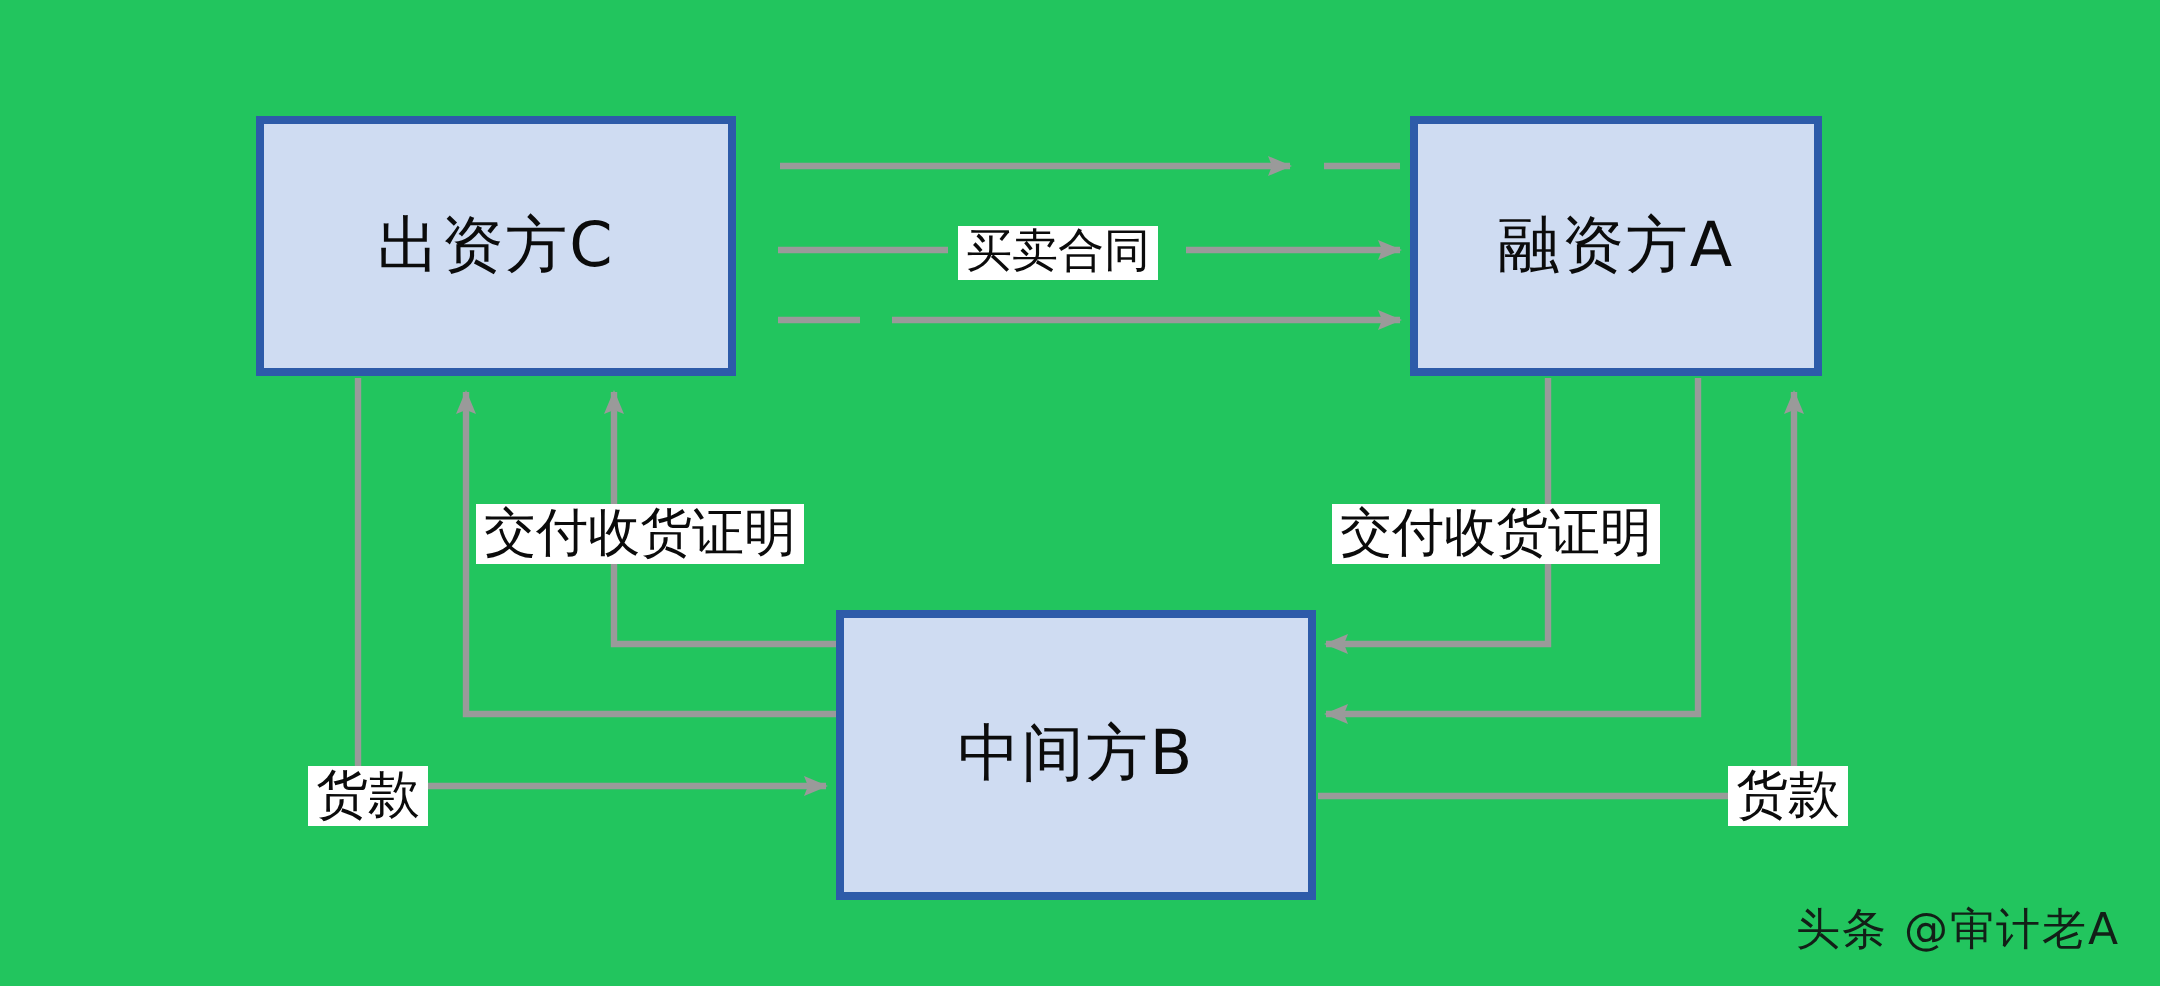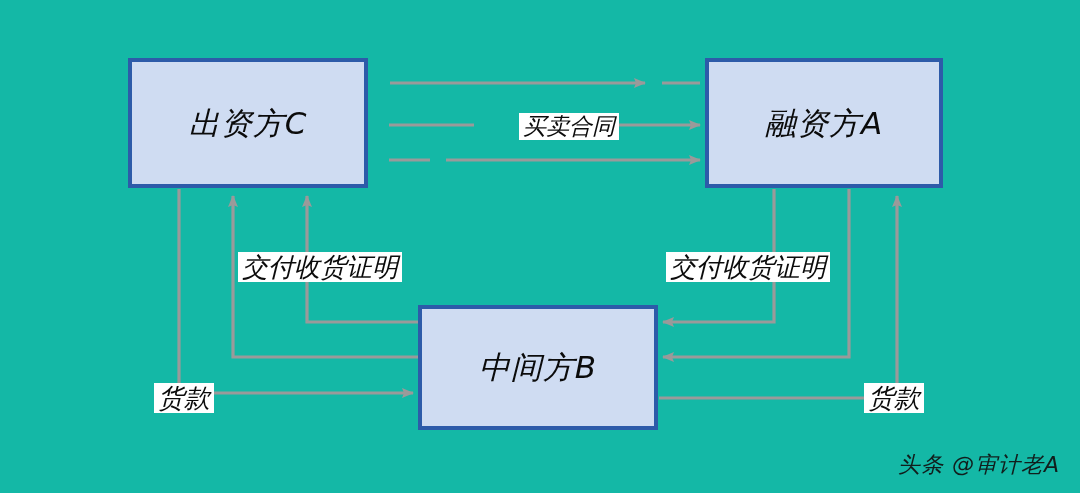--- a/index.html
+++ b/index.html
@@ -7,23 +7,22 @@
     padding: 0;
     background: #ffffff;
   }
   body {
     font-family: "DejaVu Sans", "Liberation Sans", sans-serif;
   }
   #canvas {
     position: relative;
     width: 1080px;
     height: 493px;
-    background: #14b8a6;
+    background: #22c55e;
     overflow: hidden;
-    font-style: italic;
   }
   svg.wires {
     position: absolute;
     left: 0;
     top: 0;
     width: 1080px;
     height: 493px;
   }
   .node {
     position: absolute;
@@ -35,33 +34,33 @@
     justify-content: center;
   }
   .node-label {
     font-size: 31px;
     color: #0b0b0b;
     letter-spacing: 1px;
     line-height: 1;
     white-space: nowrap;
   }
   #node-c { left: 128px; top: 58px;  width: 240px; height: 130px; }
-  #node-a { left: 705px; top: 58px;  width: 238px; height: 130px; }
-  #node-b { left: 418px; top: 305px; width: 240px; height: 125px; }
+  #node-a { left: 705px; top: 58px;  width: 206px; height: 130px; }
+  #node-b { left: 418px; top: 305px; width: 240px; height: 145px; }
 
   .edge-label {
     position: absolute;
     font-size: 26px;
     color: #0b0b0b;
     white-space: nowrap;
     background: #ffffff;
     line-height: 1;
     padding: 2px 4px;
   }
-  #label-contract { left: 479px; top: 113px; font-size: 23px; margin-left: 40px; }
+  #label-contract { left: 479px; top: 113px; font-size: 23px; }
   #label-proof-left  { left: 238px; top: 252px; }
   #label-proof-right { left: 666px; top: 252px; }
   #label-goods-left  { left: 154px; top: 383px; }
   #label-goods-right { left: 864px; top: 383px; }
 
   .watermark {
     position: absolute;
     left: 866px;
     top: 450px;
     font-size: 22px;

